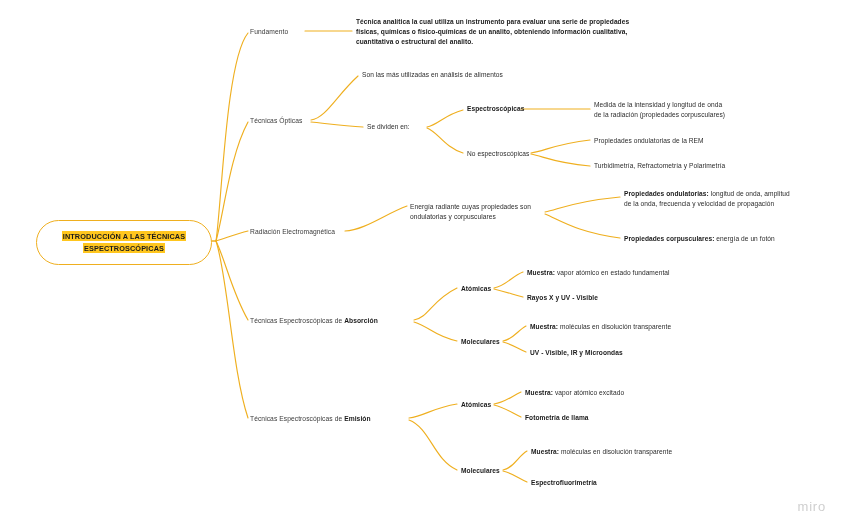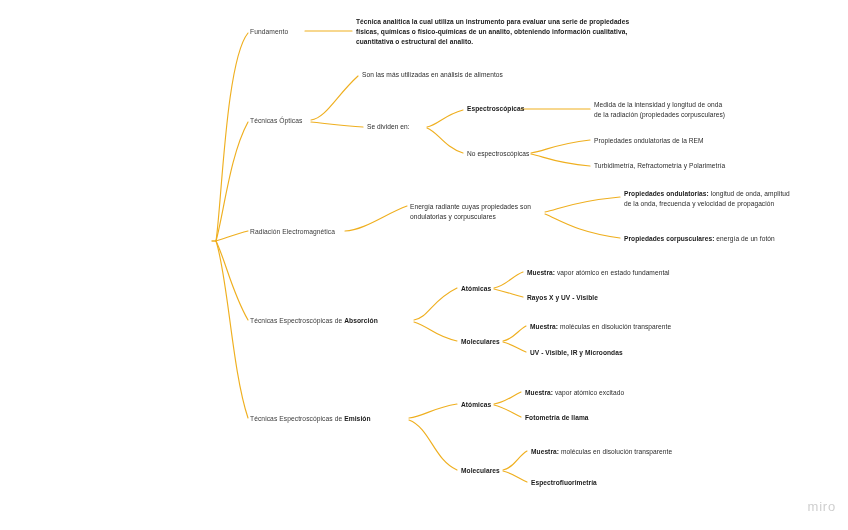--- a/index.html
+++ b/index.html
@@ -77,21 +77,21 @@
   #root-label .hl {
     background: #FFC61E;
     box-decoration-break: clone;
     -webkit-box-decoration-break: clone;
     padding: 0.5px 1px;
   }
 
   
   #watermark {
     position: absolute;
-    right: 12px;
+    right: 22px;
     bottom: 16px;
     font-size: 13px;
     color: #cfcfcf;
     letter-spacing: 0.06em;
     font-weight: 400;
   }
 </style>
 </head>
 <body>
 
@@ -143,20 +143,23 @@
       <path d="M409,420 C430,428 434,460 457,470"></path>
 
       <path d="M494,404 C506,402 512,396 521,392"></path>
       <path d="M494,405 C506,408 512,413 521,417"></path>
 
       <path d="M503,470 C514,468 518,456 527,451"></path>
       <path d="M503,471 C514,474 518,478 527,482"></path>
     </g>
   </svg>
 
+  <div id="root-node">
+    <div id="root-label"><span class="hl">INTRODUCCIÓN A LAS TÉCNICAS</span><br><span class="hl">ESPECTROSCÓPICAS</span></div>
+  </div>
 
   <div class="node lvl1" style="left:250px; top:27px;">Fundamento</div>
 
   <div class="node bold alltight" style="left:356px; top:17px; width:325px;">Técnica analítica la cual utiliza un instrumento para evaluar una serie de propiedades
 físicas, químicas o físico-químicas de un analito, obteniendo información cualitativa,
 cuantitativa o estructural del analito.</div>
 
   <div class="node lvl1" style="left:250px; top:116px;">Técnicas Ópticas</div>
 
   <div class="node" style="left:362px; top:70px;">Son las más utilizadas en análisis de alimentos</div>

